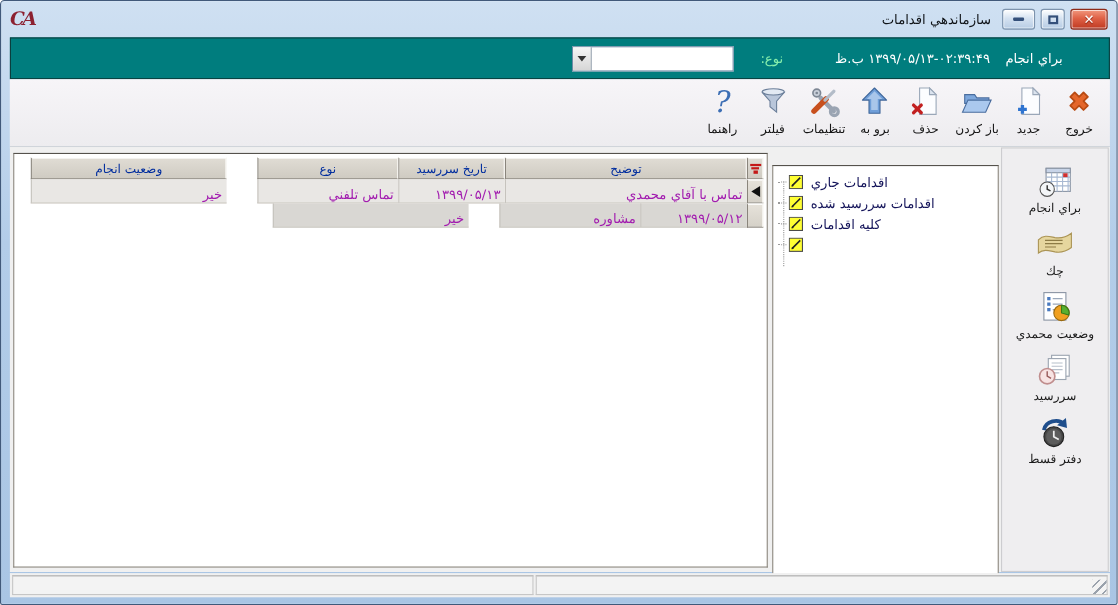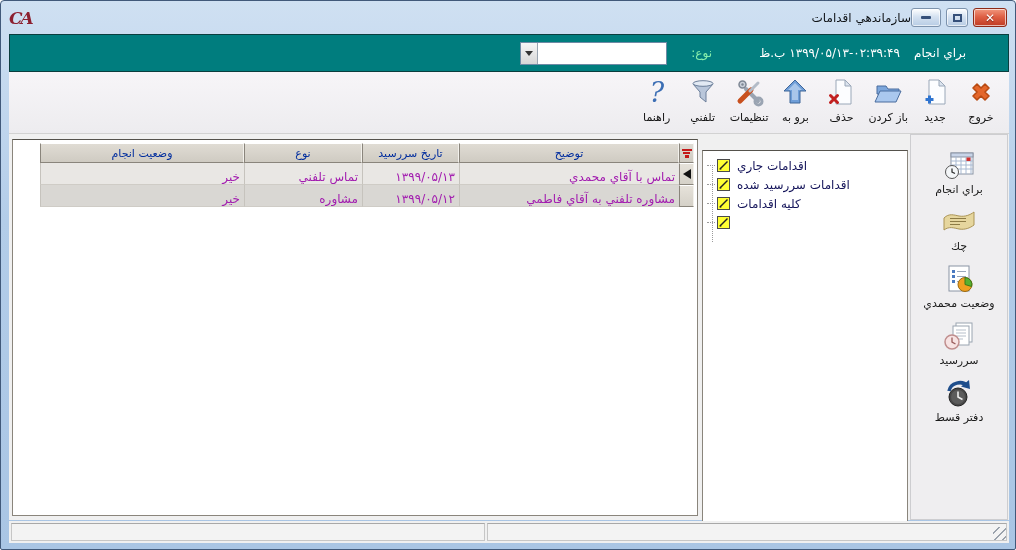--- a/index.html
+++ b/index.html
@@ -6,21 +6,21 @@
   html,body { width:1016px; height:550px; font-family:"DejaVu Sans",sans-serif; }
   .window { position:absolute; top:0; left:0; width:1016px; height:550px;
     background:linear-gradient(#cfe0f2,#b3cde9 40%, #a9c5e4);
     border:1px solid #41597a; border-radius:4px 4px 2px 2px; overflow:hidden; }
 
   
   .titlebar { position:absolute; top:0; left:0; width:100%; height:33px;
     display:flex; align-items:center; padding:0 8px; }
   .logo { font-family:"DejaVu Serif",serif; font-style:italic; font-weight:bold;
     font-size:17px; color:#8c2030; letter-spacing:-2px; }
-  .title-area { margin-left:auto; display:flex; align-items:center; }
+  .title-area { margin-left:auto; display:flex; align-items:center; gap:10px; }
   .win-title { font-size:12px; color:#101418; }
   .win-btns { display:flex; gap:5px; }
   .wbtn { height:19px; border-radius:3px; border:1px solid #7d93ad;
     background:linear-gradient(#ffffff,#d5e2f1 45%,#b7cce4);
     box-shadow:inset 0 0 0 1px rgba(255,255,255,.65);
     display:flex; align-items:center; justify-content:center; cursor:pointer; }
   .wbtn.min { width:30px; } .wbtn.max { width:22px; }
   .wbtn.close { width:34px; background:linear-gradient(#f2a violet,#e06248 45%,#c03a22);
     background:linear-gradient(#f1987f,#df6146 45%,#bf3a22); border-color:#8e2a18; }
   .glyph-min { width:10px; height:3px; background:#35507a; border-radius:1px; }
@@ -59,21 +59,21 @@
     background:#fff; border:1px solid #8a857c; border-top-color:#55524c; }
   .grid { position:absolute; top:3px; right:3px; direction:rtl; }
   .ghead, .grow { display:flex; }
   .hcell { height:20px; line-height:19px; font-size:11px; color:#002d9e; text-align:center;
     background:linear-gradient(#e0dcd4,#cfcbc2); border:1px solid #8a857c;
     border-top-color:#ffffff; border-right-color:#f3f1ec; cursor:pointer;
     white-space:nowrap; overflow:hidden; }
   .icell { width:15px; background:linear-gradient(#e0dcd4,#cfcbc2);
     border:1px solid #8a857c; border-top-color:#fff; border-right-color:#f3f1ec;
     display:flex; align-items:center; justify-content:center; }
-  .c-desc{width:220px;} .c-date{width:97px;} .c-type{width:118px;} .c-status{width:204px;}
+  .c-desc{width:220px;} .c-date{width:97px;} .c-type{width:128px;margin-left:28px;} .c-status{width:178px;}
   .filter-glyph { width:10px; height:9px;
     background:
       linear-gradient(#c41818,#c41818) no-repeat center 0/10px 2px,
       linear-gradient(#c41818,#c41818) no-repeat center 3px/7px 2px,
       linear-gradient(#c41818,#c41818) no-repeat center 6px/4px 3px; }
   .grow { height:22px; }
   .grow .icell { height:22px; background:linear-gradient(#e6e2da,#d5d1c8); cursor:pointer; }
   .cell { font-size:12px; color:#a21caf; line-height:21px; padding:4px 4px;
     white-space:nowrap; overflow:hidden; border-left:1px solid #c6c3bd; border-bottom:1px solid #cfccc6; }
   .row1 .cell { background:#e9e7e4; }
@@ -203,21 +203,21 @@
       </span>
       <span class="tlab">تنظيمات</span>
     </div>
     <div class="tbtn">
       <span class="ticonbox">
         <svg width="30" height="30" viewBox="0 0 30 30">
             <path d="M5 7 L25 7 L18 15 V25 L12 20 V15 Z" fill="#b9c6da" stroke="#6c7f9a"></path>
             <ellipse cx="15" cy="6.5" rx="10" ry="2.8" fill="#e2e9f3" stroke="#6c7f9a"></ellipse>
           </svg>
       </span>
-      <span class="tlab">تلفني</span>
+      <span class="tlab">فيلتر</span>
     </div>
     <div class="tbtn">
       <span class="ticonbox">
         <svg width="30" height="30" viewBox="0 0 30 30">
             <text x="15" y="25" text-anchor="middle" font-size="27" font-family="DejaVu Serif, serif" font-style="italic" fill="#3c6eb4">?</text>
           </svg>
       </span>
       <span class="tlab">راهنما</span>
     </div>
   </div>
@@ -239,21 +239,20 @@
           <div class="icell">
               <span class="rowmark"></span>
             </div>
           <div class="cell c-desc">تماس با آقاي محمدي</div>
           <div class="cell c-date">۱۳۹۹/۰۵/۱۳</div>
           <div class="cell c-type">تماس تلفني</div>
           <div class="cell c-status">خير</div>
         </div>
         <div class="grow row2">
           <div class="icell"></div>
-          <div class="cell c-desc">مشاوره تلفني به آقاي فاطمي</div>
           <div class="cell c-date">۱۳۹۹/۰۵/۱۲</div>
           <div class="cell c-type">مشاوره</div>
           <div class="cell c-status">خير</div>
         </div>
       </div>
     </div>
 
     <div class="tree-panel">
       <div class="tree-lines">
         <div class="titem">

